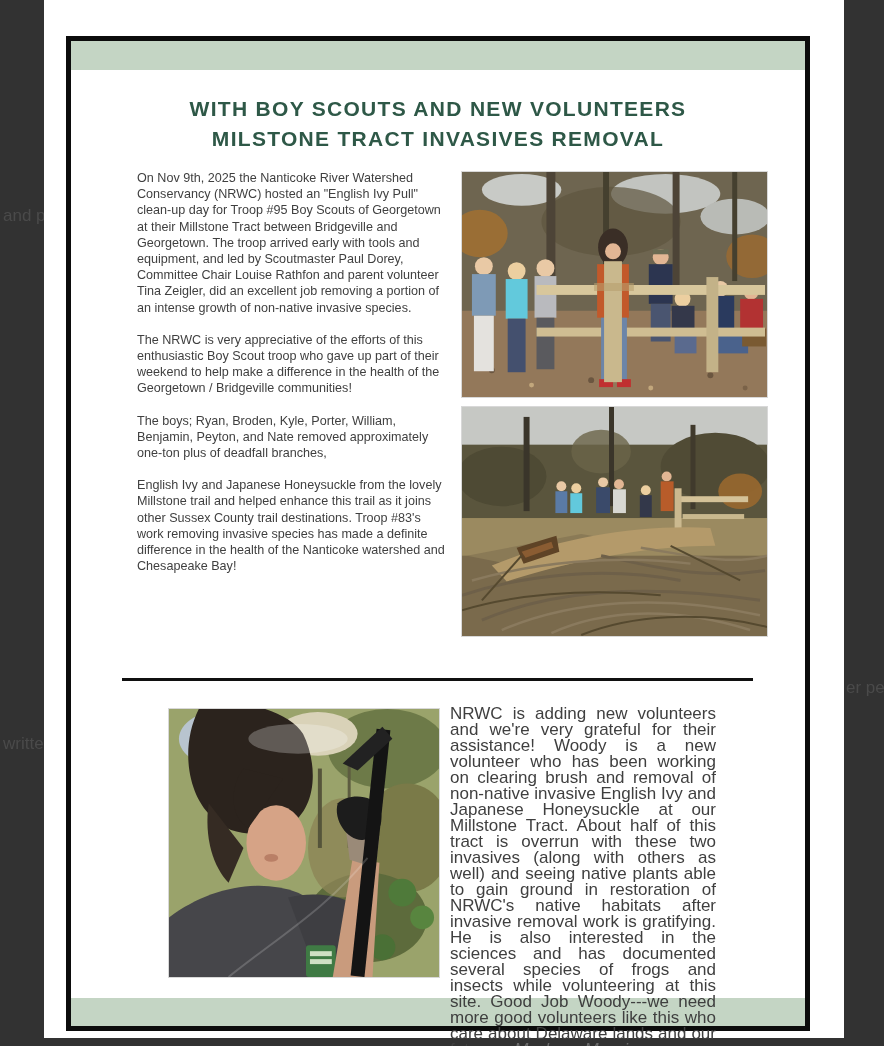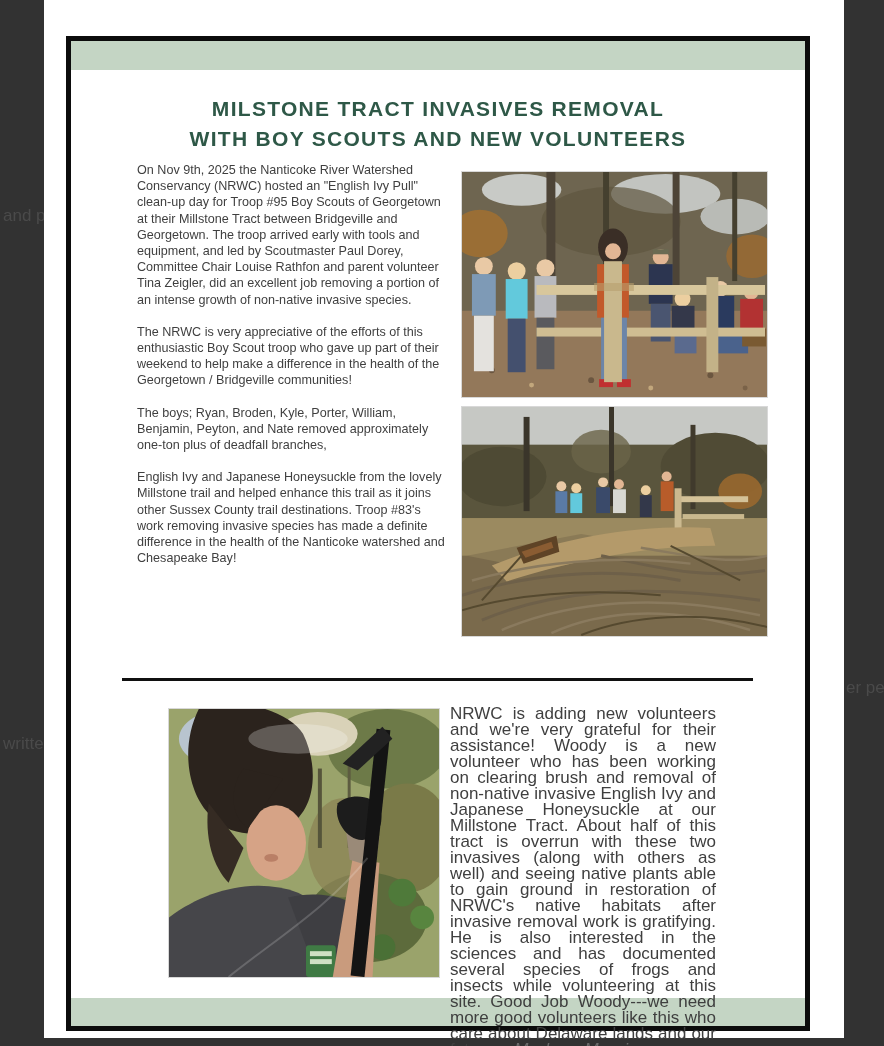--- a/index.html
+++ b/index.html
@@ -7,21 +7,21 @@
          font-family:"Liberation Sans",sans-serif;}
   .bg-frag{position:absolute;color:#4a4a4a;font-size:17px;white-space:nowrap;}
   .doc-page{position:absolute;left:44px;top:0;width:800px;height:1038px;background:#ffffff;}
   .doc-frame{position:absolute;left:22px;top:36px;width:744px;height:995px;
              border:5px solid #0c0c0c;box-sizing:border-box;background:#ffffff;}
   .bar{position:absolute;left:0;right:0;height:29px;background:#c4d5c4;}
   .bar-top{top:0;}
   .bar-bottom{bottom:0;height:28px;}
   .nl-title{position:absolute;left:22px;top:94px;width:744px;text-align:center;
             color:#2e5847;font-weight:bold;font-size:21px;line-height:30px;letter-spacing:1.3px;}
-  .col-left{position:absolute;left:93px;top:162px;width:312px;color:#3f3f3f;
+  .col-left{position:absolute;left:93px;top:170px;width:312px;color:#3f3f3f;
             font-size:12.6px;line-height:16.2px;}
   .col-left p{margin:0 0 16px 0;}
   .photo{position:absolute;border:1px solid #d8d8d8;box-sizing:border-box;overflow:hidden;background:#9a9a90;}
   .photo svg{display:block;width:100%;height:100%;}
   .photo-1{left:417px;top:171px;width:307px;height:227px;}
   .photo-2{left:417px;top:406px;width:307px;height:231px;}
   .divider{position:absolute;left:78px;top:678px;width:631px;height:3px;background:#101010;}
   .photo-3{left:124px;top:708px;width:272px;height:270px;}
   .col-right{position:absolute;left:406px;top:706px;width:266px;color:#3f3f3f;
              font-size:17px;line-height:16px;text-align:justify;}
@@ -38,22 +38,22 @@
   <div class="bg-frag" style="left:846px;top:678px;">er per</div>
 
   <div class="doc-page">
 
     <div class="doc-frame">
       <div class="bar bar-top"></div>
       <div class="bar bar-bottom"></div>
     </div>
 
     <div class="nl-title">
+      <div>WITH BOY SCOUTS AND NEW VOLUNTEERS</div>
       <div>MILSTONE TRACT INVASIVES REMOVAL</div>
-      <div>WITH BOY SCOUTS AND NEW VOLUNTEERS</div>
     </div>
 
     <div class="col-left">
       <p>On Nov 9th, 2025 the Nanticoke River Watershed Conservancy (NRWC) hosted an "English Ivy Pull" clean-up day for Troop #95 Boy Scouts of Georgetown at their Millstone Tract between Bridgeville and Georgetown.  The troop arrived early with tools and equipment, and led by Scoutmaster Paul Dorey, Committee Chair Louise Rathfon and parent volunteer Tina Zeigler, did an excellent job removing a portion of an intense growth of non-native invasive species.</p>
       <p>The NRWC is very appreciative of the efforts of this enthusiastic Boy Scout troop who gave up part of their weekend to help make a difference in the health of the Georgetown / Bridgeville communities!</p>
       <p>The boys; Ryan, Broden, Kyle, Porter, William, Benjamin, Peyton, and Nate removed approximately one-ton plus of deadfall branches,</p>
       <p>English Ivy and Japanese Honeysuckle from the lovely Millstone trail and helped enhance this trail as it joins other Sussex County trail destinations. Troop #83's work removing invasive species has made a definite difference in the health of the Nanticoke watershed and Chesapeake Bay!</p>
     </div>
 
     <figure class="photo photo-1" style="margin:0;" role="img" aria-label="Boy Scout troop posing at a split-rail fence in autumn woods">

